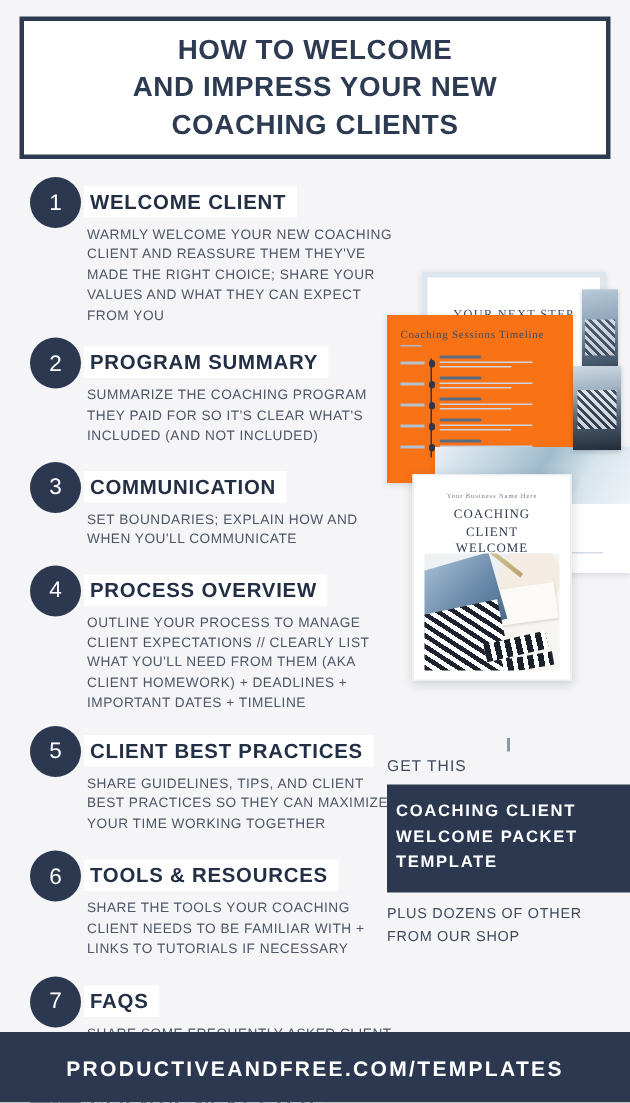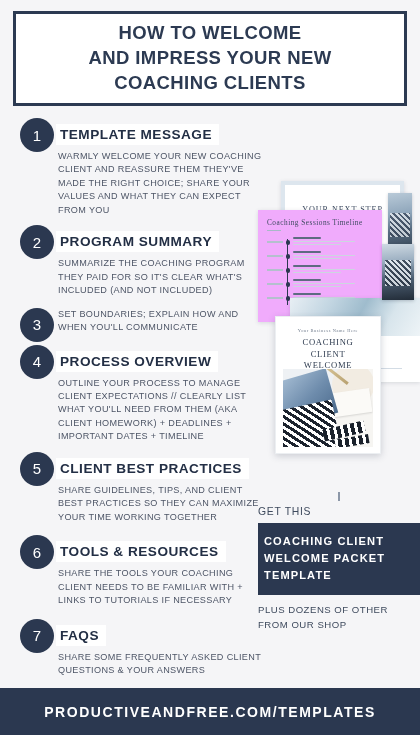--- a/index.html
+++ b/index.html
@@ -151,21 +151,21 @@
   }
   .mk-photo-strip:after {
     content:""; position:absolute; left:2px; top:20px; width:20px; height:24px;
     background: repeating-linear-gradient(45deg,#e8edf2 0 2px,#39465a 2px 4px);
     opacity:.75;
   }
 
   
   .mk-timeline {
     left: -4px; top: 62px; width: 124px; height: 112px;
-    background: #f0abfc;
+    background: #f97316;
     padding: 8px 7px 0 9px;
     overflow: hidden;
   }
   .mk-tl-title {
     font-family: "Liberation Serif", serif;
     font-size: 7.3px; color: #3d4a60; letter-spacing: 0.5px;
   }
   .mk-tl-rule { width: 14px; height: 1px; background:#a8b8c8; margin: 3px 0 6px 0; }
   .mk-tl-rows { position: relative; padding-left: 26px; }
   .mk-tl-axis {
@@ -356,35 +356,38 @@
     <div>AND IMPRESS YOUR NEW</div>
     <div>COACHING CLIENTS</div>
   </div>
 </div>
 
 <div class="steps">
 
   <div class="step s1">
     <div class="step-num">1</div>
     <div class="step-title-wrap">
-      <div class="step-title">TEMPLATE MESSAGE</div>
+      <div class="step-title">WELCOME CLIENT</div>
     </div>
     <div class="step-desc">WARMLY WELCOME YOUR NEW COACHING CLIENT AND REASSURE THEM THEY'VE MADE THE RIGHT CHOICE; SHARE YOUR VALUES AND WHAT THEY CAN EXPECT FROM YOU</div>
   </div>
 
   <div class="step s2">
     <div class="step-num">2</div>
     <div class="step-title-wrap">
       <div class="step-title">PROGRAM SUMMARY</div>
     </div>
     <div class="step-desc">SUMMARIZE THE COACHING PROGRAM THEY PAID FOR SO IT'S CLEAR WHAT'S INCLUDED (AND NOT INCLUDED)</div>
   </div>
 
   <div class="step s3">
     <div class="step-num">3</div>
+    <div class="step-title-wrap">
+      <div class="step-title">COMMUNICATION</div>
+    </div>
     <div class="step-desc">SET BOUNDARIES; EXPLAIN HOW AND WHEN YOU'LL COMMUNICATE</div>
   </div>
 
   <div class="step s4">
     <div class="step-num">4</div>
     <div class="step-title-wrap">
       <div class="step-title">PROCESS OVERVIEW</div>
     </div>
     <div class="step-desc">OUTLINE YOUR PROCESS TO MANAGE CLIENT EXPECTATIONS // CLEARLY LIST WHAT YOU'LL NEED FROM THEM (AKA CLIENT HOMEWORK) + DEADLINES + IMPORTANT DATES + TIMELINE</div>
   </div>

